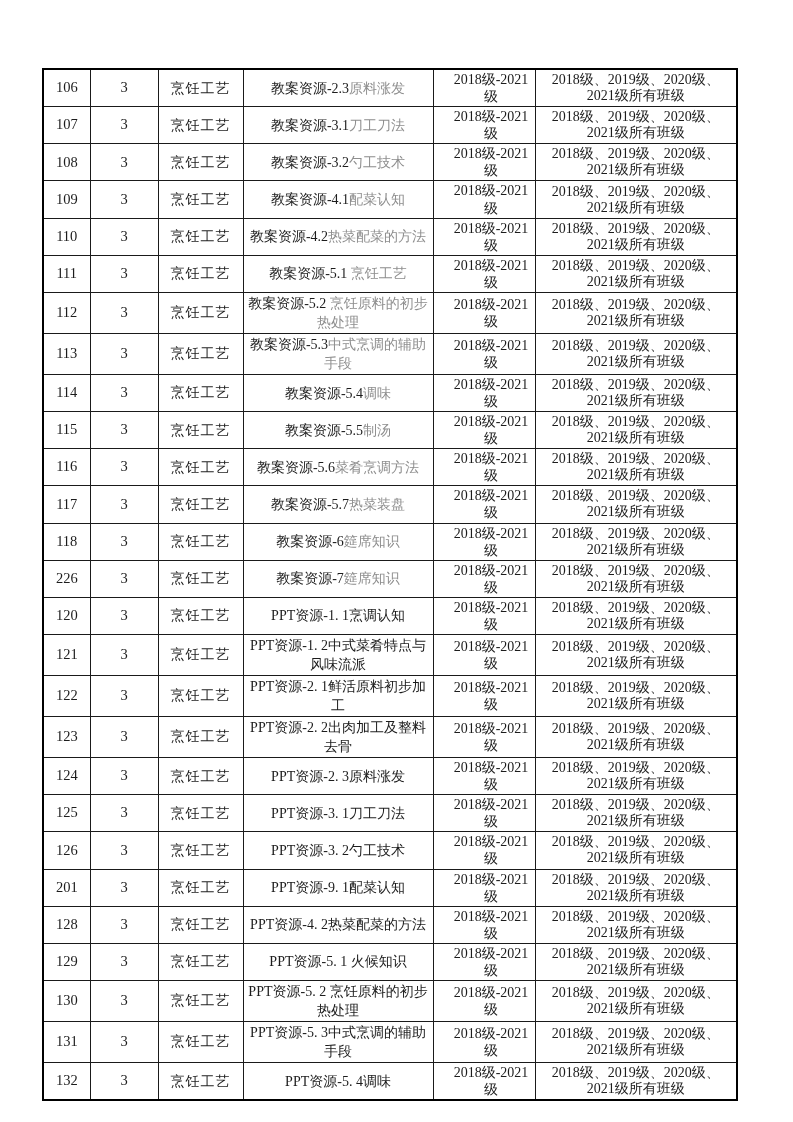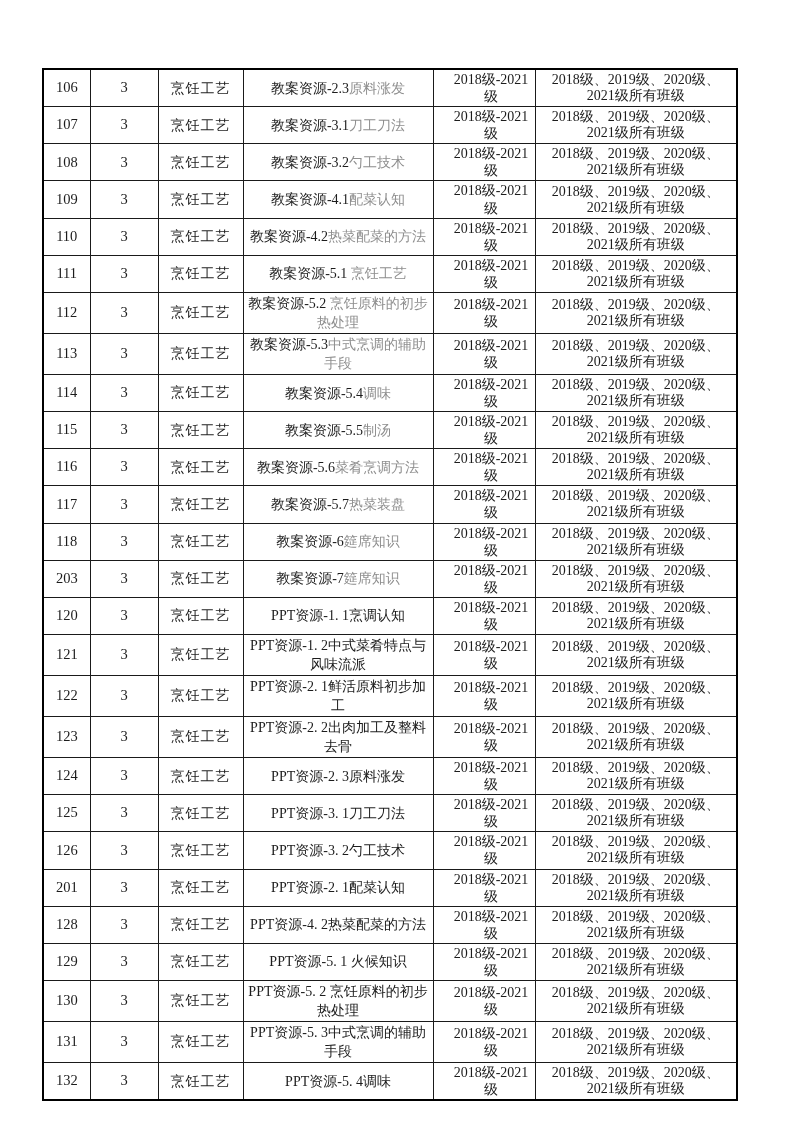--- a/index.html
+++ b/index.html
@@ -162,21 +162,21 @@
       <tr>
     <td class="c-no">118</td>
     <td class="c-hours">3</td>
     <td class="c-course">烹饪工艺</td>
     <td class="c-res"><span class="res-main">教案资源-6</span><span class="res-note">筵席知识</span></td>
     <td class="c-grades">2018级-2021级</td>
     <td class="c-classes">2018级、2019级、2020级、
 2021级所有班级</td>
   </tr>
       <tr>
-    <td class="c-no">203</td>
+    <td class="c-no">226</td>
     <td class="c-hours">3</td>
     <td class="c-course">烹饪工艺</td>
     <td class="c-res"><span class="res-main">教案资源-7</span><span class="res-note">筵席知识</span></td>
     <td class="c-grades">2018级-2021级</td>
     <td class="c-classes">2018级、2019级、2020级、
 2021级所有班级</td>
   </tr>
       <tr>
     <td class="c-no">120</td>
     <td class="c-hours">3</td>
@@ -237,21 +237,21 @@
     <td class="c-course">烹饪工艺</td>
     <td class="c-res"><span class="res-main">PPT资源-3. 2勺工技术</span><span class="res-note"></span></td>
     <td class="c-grades">2018级-2021级</td>
     <td class="c-classes">2018级、2019级、2020级、
 2021级所有班级</td>
   </tr>
       <tr>
     <td class="c-no">201</td>
     <td class="c-hours">3</td>
     <td class="c-course">烹饪工艺</td>
-    <td class="c-res"><span class="res-main">PPT资源-2. 1配菜认知</span><span class="res-note"></span></td>
+    <td class="c-res"><span class="res-main">PPT资源-9. 1配菜认知</span><span class="res-note"></span></td>
     <td class="c-grades">2018级-2021级</td>
     <td class="c-classes">2018级、2019级、2020级、
 2021级所有班级</td>
   </tr>
       <tr>
     <td class="c-no">128</td>
     <td class="c-hours">3</td>
     <td class="c-course">烹饪工艺</td>
     <td class="c-res"><span class="res-main">PPT资源-4. 2热菜配菜的方法</span><span class="res-note"></span></td>
     <td class="c-grades">2018级-2021级</td>

